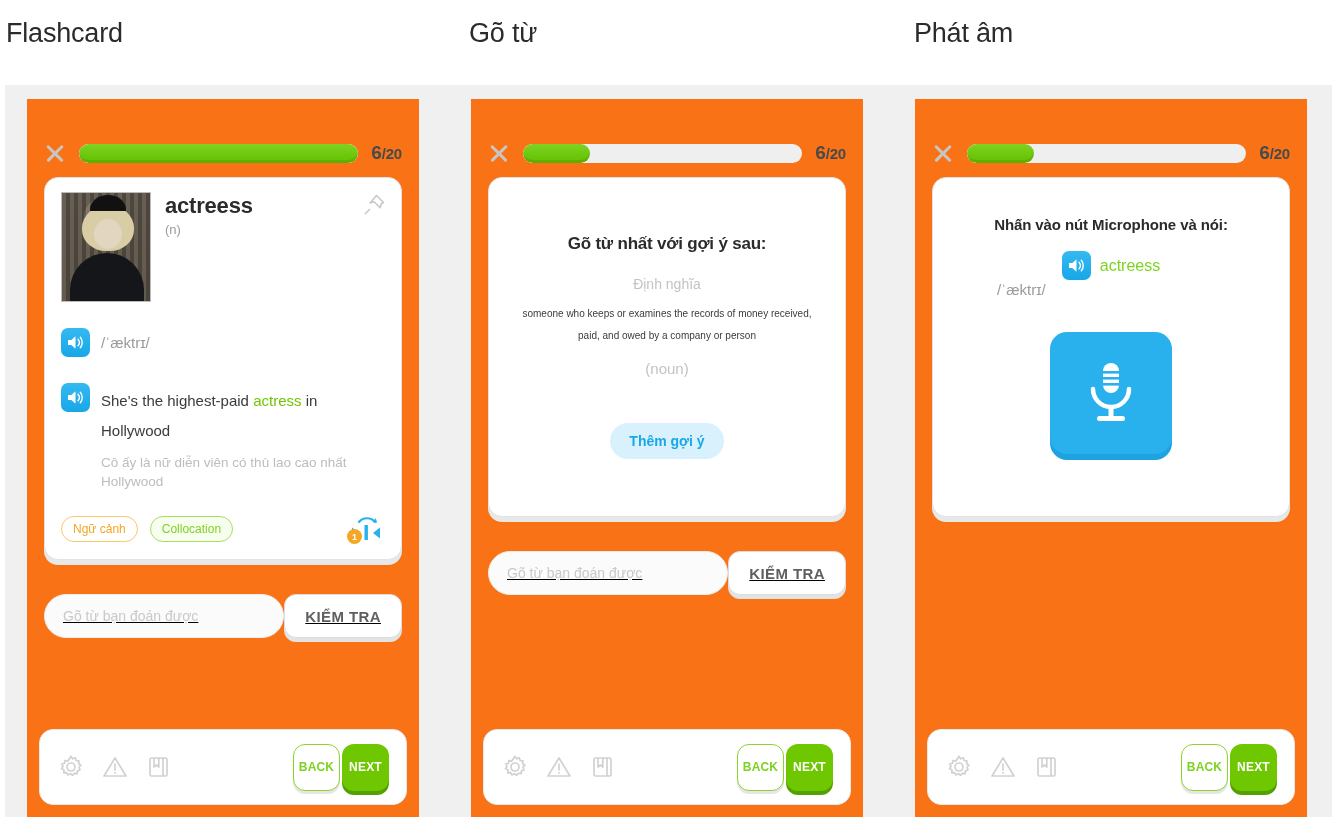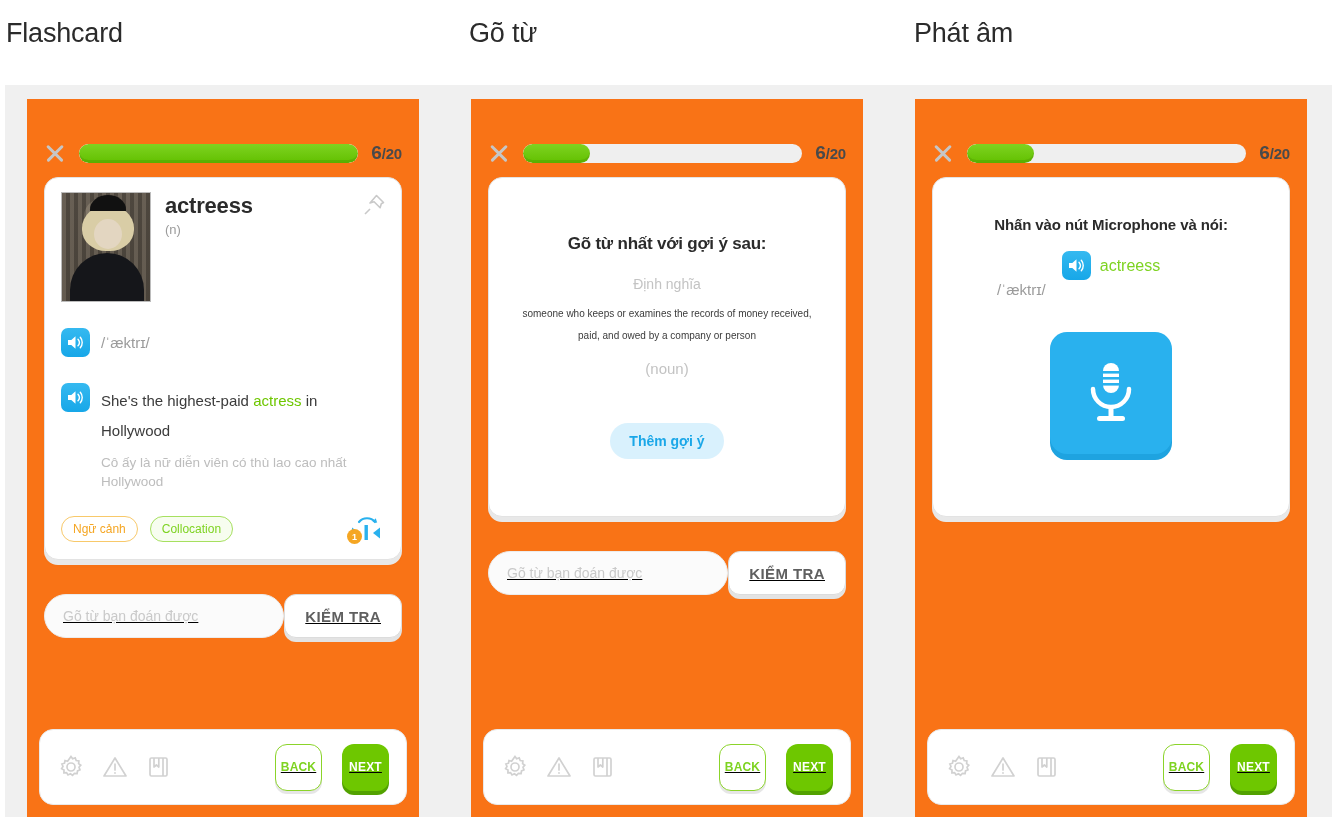--- a/index.html
+++ b/index.html
@@ -256,21 +256,21 @@
     margin: auto 12px 12px 12px;
     height: 76px;
     border: 1px solid #e9e9e9;
     border-radius: 14px;
     background: #fff;
     display: flex; align-items: center;
     padding: 0 17px;
     gap: 16px;
   }
   .tool-ico { width: 28px; height: 28px; cursor: pointer; opacity: .95; }
-  .nav-group { margin-left: auto; display: flex; gap: 20px; align-items: flex-end; text-decoration: underline; }
+  .nav-group { margin-left: auto; display: flex; gap: 2px; align-items: flex-end; }
   .btn-back, .btn-next {
     width: 47px; height: 47px;
     border-radius: 12px;
     display: flex; align-items: center; justify-content: center;
     font-size: 12px; font-weight: 700; letter-spacing: .2px;
     cursor: pointer;
   }
   .btn-back { background: #fff; border: 1.4px solid #8bd42a; color: #7ed321; box-shadow: 0 3px 0 0 #e6e6e6; }
   .btn-next { background: #6ec700; color: #fff; box-shadow: 0 4px 0 0 #52a100; }
 </style>

